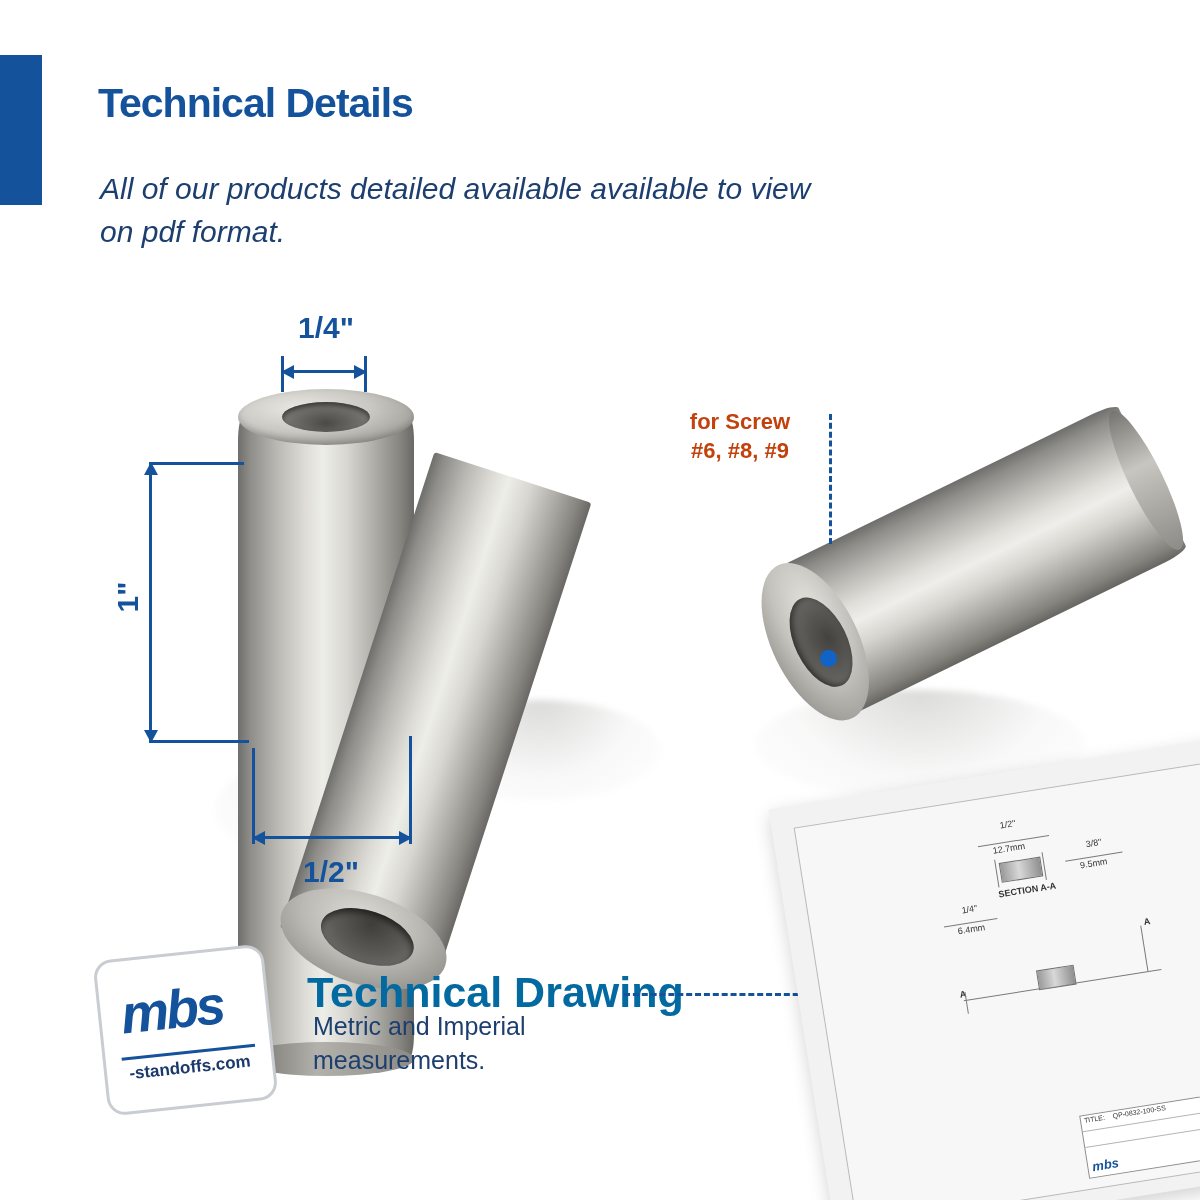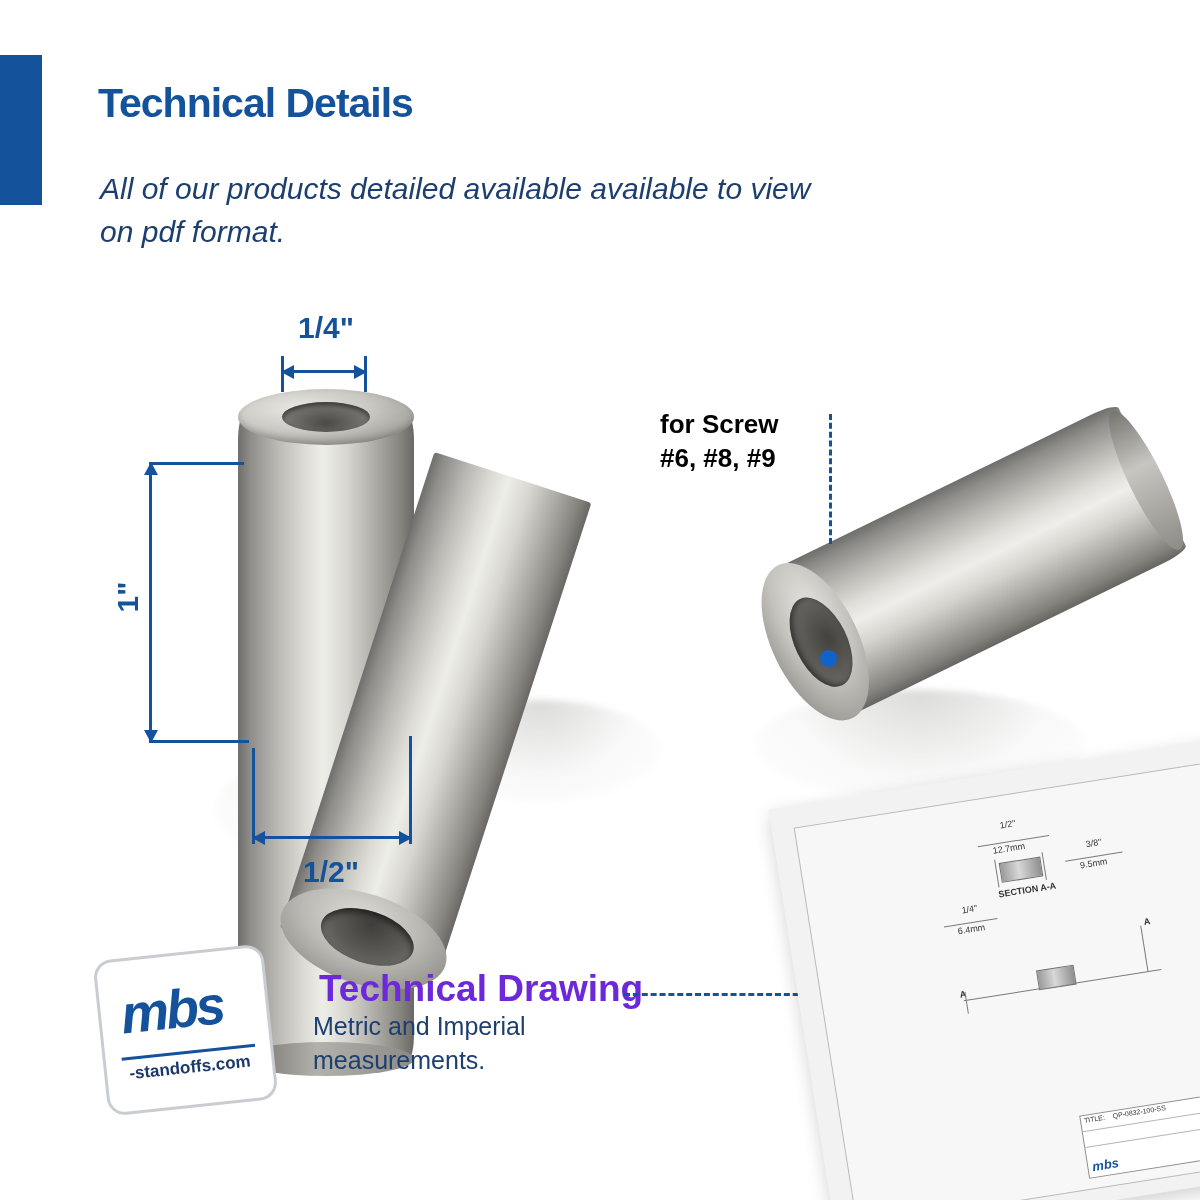--- a/index.html
+++ b/index.html
@@ -250,24 +250,24 @@
     font-weight: bold;
     color: #14529c;
   }
 
   
   .screw-callout {
     position: absolute;
     left: 660px;
     top: 408px;
     width: 160px;
-    text-align: left;
-    font-size: 26px;
-    font-weight: bold;
-    color: #000000;
+    text-align: center;
+    font-size: 22px;
+    font-weight: bold;
+    color: #c2410c;
     line-height: 1.3;
   }
   .dashed-v {
     position: absolute;
     left: 829px;
     top: 414px;
     width: 0;
     height: 130px;
     border-left: 3px dashed #14529c;
   }
@@ -310,25 +310,25 @@
     text-align: center;
     font-size: 17px;
     color: #1b3a6b;
     font-weight: bold;
     border-top: 3px solid #14529c;
     padding-top: 4px;
   }
 
   .td-title {
     position: absolute;
-    left: 319px;
+    left: 307px;
     top: 968px;
-    font-size: 37px;
-    font-weight: bold;
-    color: #6d28d9;
+    font-size: 43px;
+    font-weight: bold;
+    color: #0369a1;
   }
   .td-desc {
     position: absolute;
     left: 313px;
     top: 1010px;
     width: 340px;
     font-size: 25px;
     color: #1d3f6f;
     line-height: 1.35;
   }

